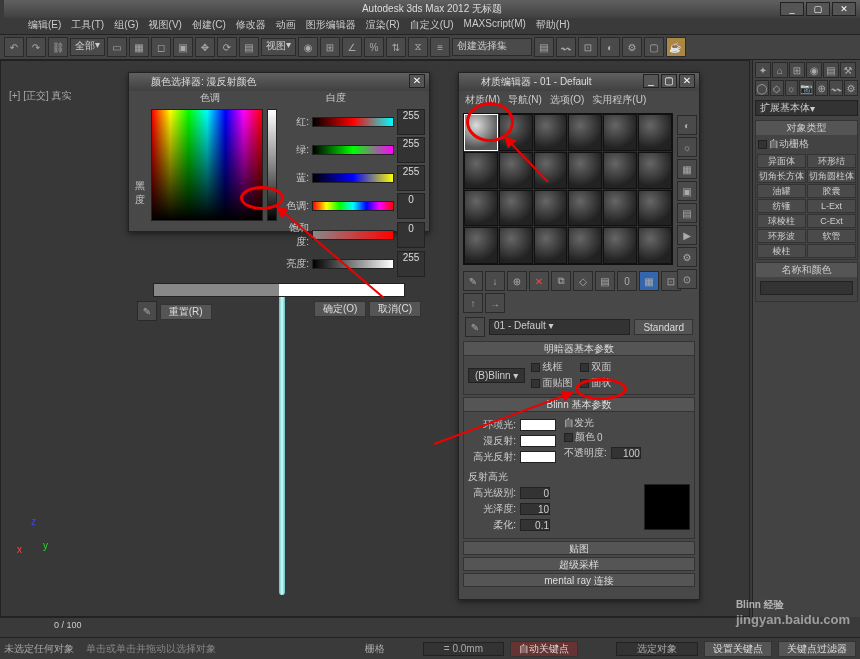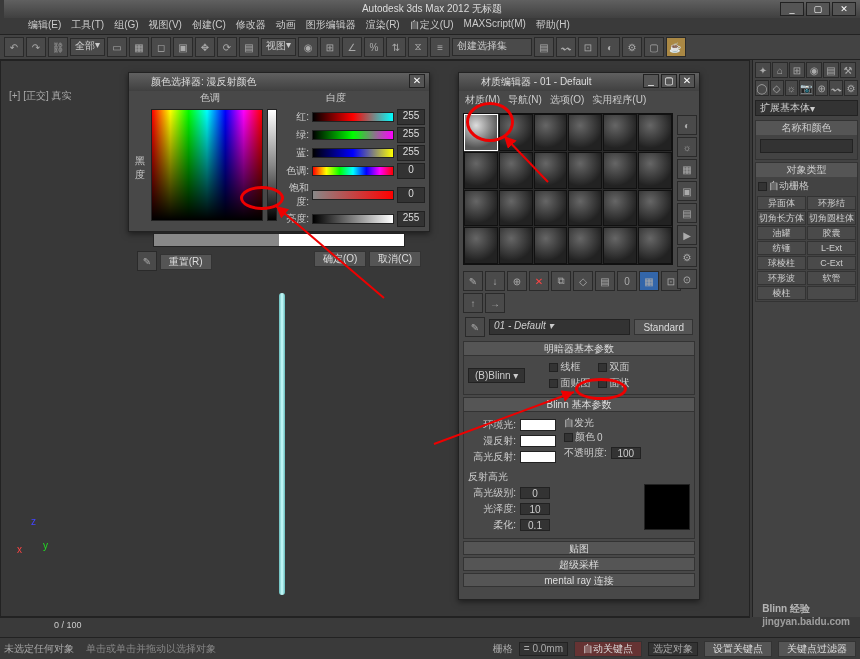--- a/index.html
+++ b/index.html
@@ -24,73 +24,73 @@
 .colorwin { position:absolute; left:128px; top:72px; width:302px; height:160px; background:#484848; border:1px solid #222; box-shadow:0 2px 6px rgba(0,0,0,.5); }
 .colorwin .hdr, .matwin .hdr { height:18px; background:linear-gradient(#606060,#404040); display:flex; align-items:center; padding:0 22px; color:#ddd; position:relative; }
 .closex { position:absolute; right:4px; top:1px; width:16px; height:14px; background:#555; border:1px solid #222; text-align:center; line-height:12px; color:#fff; }
 .colorbody { padding:4px; display:flex; gap:4px; }
 .huebox { width:112px; height:112px; background:linear-gradient(to bottom,rgba(0,0,0,0),#000),linear-gradient(to right,red,yellow,lime,cyan,blue,magenta,red); border:1px solid #222; position:relative; }
 .whitness { width:10px; height:112px; background:linear-gradient(#fff,#888,#000); border:1px solid #222; }
 .rgbblock { flex:1; display:flex; flex-direction:column; gap:2px; }
 .rgbrow { display:flex; align-items:center; gap:3px; }
 .rgbrow .lab { width:28px; text-align:right; color:#ccc; }
 .rgbrow .bar { flex:1; height:10px; border:1px solid #222; }
-.rgbrow .val { width:28px; height:16px; background:#333; border:1px solid #222; text-align:center; color:#ddd; }
+.rgbrow .val { width:28px; height:26px; background:#333; border:1px solid #222; text-align:center; color:#ddd; }
 .swatchrow { display:flex; margin:2px 24px 0 24px; height:14px; border:1px solid #222; }
 .swatchrow div { flex:1; }
 .btnrow { display:flex; justify-content:space-between; padding:4px 8px; }
 .btn { height:16px; padding:0 8px; background:#555; border:1px solid #333; color:#ddd; display:inline-flex; align-items:center; }
 
 .matwin { position:absolute; left:458px; top:72px; width:242px; height:528px; background:#484848; border:1px solid #222; box-shadow:0 2px 6px rgba(0,0,0,.5); }
 .matmenu { display:flex; gap:8px; padding:2px 6px; color:#ccc; }
 .matslots { margin:4px; width:210px; height:152px; background:#2a2a2a; border:1px solid #111; display:grid; grid-template-columns:repeat(6,1fr); grid-template-rows:repeat(4,1fr); gap:1px; }
 .matslot { background:radial-gradient(circle at 35% 30%,#666,#222 70%); border:1px solid #111; }
 .matslot.sel { border:1px solid #fff; background:radial-gradient(circle at 35% 30%,#ddd,#555 70%); }
 .mat-sidetools { position:absolute; right:4px; top:42px; width:18px; display:flex; flex-direction:column; gap:2px; }
 .mat-toolrow { display:flex; gap:2px; padding:2px 4px; flex-wrap:wrap; }
 .matname { display:flex; padding:2px 6px; gap:4px; align-items:center; }
-.matname .drop { flex:1; background:#333; border:1px solid #222; height:16px; padding:0 4px; color:#ccc;font-style:italic; }
+.matname .drop { flex:1; background:#333; border:1px solid #222; height:16px; padding:0 4px; color:#ccc; }
 .section { margin:2px 4px; border:1px solid #333; }
 .section-hdr { background:#555; color:#ddd; text-align:center; height:14px; line-height:14px; border-bottom:1px solid #333; }
 .section-body { padding:4px; color:#ccc; }
-.shader-row { display:flex; gap:24px; align-items:center; }
+.shader-row { display:flex; gap:6px; align-items:center; }
 .shader-row .drop { background:#333; border:1px solid #222; padding:1px 6px; }
 .chk { display:flex; align-items:center; gap:2px; }
 .chk .box { width:9px; height:9px; background:#333; border:1px solid #222; }
 .param-row { display:flex; align-items:center; gap:4px; margin:2px 0; }
 .param-row .lab { width:48px; text-align:right; }
 .param-row .swatch { width:36px; height:12px; background:#ccc; border:1px solid #222; }
-.param-row .spin { width:30px; height:12px; background:#333; border:1px solid #222; text-align:center; }
+.param-row .spin { width:30px; height:12px; background:#333; border:1px solid #222; text-align:right; }
 .highlight-preview { width:46px; height:46px; background:#000; border:1px solid #222; margin-left:auto; }
 .rollout { background:#555; color:#ddd; text-align:center; height:14px; line-height:14px; margin:2px 4px; border:1px solid #333; }
 
 .cmdpanel { position:absolute; right:0; top:60px; width:108px; bottom:42px; background:#434343; border-left:1px solid #222; padding:2px; }
 .cmd-tabs { display:flex; gap:1px; }
 .cmd-tabs .tbtn { width:16px; height:16px; }
 .cmd-drop { margin:4px 0; background:#333; border:1px solid #222; height:16px; padding:0 4px; color:#ccc; display:flex; align-items:center; }
 .cmd-sec { border:1px solid #333; margin:2px 0; }
 .cmd-sec-hdr { background:#555; text-align:center; height:14px; line-height:14px; }
 .cmd-grid { display:grid; grid-template-columns:1fr 1fr; gap:1px; padding:1px; }
 .cmd-grid .cell { background:#4a4a4a; border:1px solid #333; height:14px; text-align:center; line-height:12px; color:#ccc; font-size:9px; }
 .name-color { padding:4px; }
 .name-color .namefield { background:#333; border:1px solid #222; height:14px; margin-bottom:2px; display:flex; }
 .name-color .namefield input { flex:1; background:transparent; border:0; color:#ccc; }
 
 .timeline { position:absolute; left:0; right:110px; bottom:22px; height:20px; background:#3a3a3a; border-top:1px solid #222; }
 .timeline .pos { position:absolute; left:54px; top:2px; color:#ccc; font-size:9px; }
 .status { position:absolute; left:0; right:0; bottom:0; height:22px; background:#3a3a3a; border-top:1px solid #222; display:flex; align-items:center; padding:0 4px; gap:6px; color:#aaa; }
-.status .field { background:#333; border:1px solid #222; height:14px; padding:0 4px; display:flex; align-items:center; }
+.status .field { background:#333; border:1px solid #222; height:14px; padding:0 20px; display:flex; align-items:center;margin-left:32px; }
 
 .anno { position:absolute; pointer-events:none; }
 .circ { border:3px solid #e00; border-radius:50%; }
 
 .tube { position:absolute; left:278px; top:232px; width:6px; height:302px; background:linear-gradient(to right,#6bb,#cff,#6bb); border-radius:3px; }
 
 .wm { position:absolute; right:10px; bottom:32px; color:rgba(255,255,255,.6); font-size:16px; font-weight:bold; }
-.wm small { font-size:10px; display:block; color:rgba(255,255,255,.5); }
+.wm small { font-size:13px; display:block; color:rgba(255,255,255,.5); }
 svg.anno { position:absolute; }
 </style>
 </head>
 <body>
 
 <div class="titlebar">
   <span class="title">Autodesk 3ds Max 2012      无标题</span>
   <div class="wins">
     <div>_</div>
     <div>▢</div>
@@ -376,28 +376,20 @@
     <div class="tbtn">◯</div>
     <div class="tbtn">◇</div>
     <div class="tbtn">☼</div>
     <div class="tbtn">📷</div>
     <div class="tbtn">⊕</div>
     <div class="tbtn">〰</div>
     <div class="tbtn">⚙</div>
   </div>
   <div class="cmd-drop"><span>扩展基本体</span> ▾</div>
   <div class="cmd-sec">
-    <div class="cmd-sec-hdr">名称和颜色</div>
-    <div class="name-color">
-      <div class="namefield">
-          <input style="">
-        </div>
-    </div>
-  </div>
-  <div class="cmd-sec">
     <div class="cmd-sec-hdr">对象类型</div>
     <div style="padding:2px">
         <div class="chk">
           <span class="box"></span>
           <span>自动栅格</span>
         </div>
       </div>
     <div class="cmd-grid" id="primgrid">
         <div class="cell">异面体</div>
         <div class="cell">环形结</div>
@@ -408,20 +400,28 @@
         <div class="cell">纺锤</div>
         <div class="cell">L-Ext</div>
         <div class="cell">球棱柱</div>
         <div class="cell">C-Ext</div>
         <div class="cell">环形波</div>
         <div class="cell">软管</div>
         <div class="cell">棱柱</div>
         <div class="cell"></div>
       </div>
   </div>
+  <div class="cmd-sec">
+    <div class="cmd-sec-hdr">名称和颜色</div>
+    <div class="name-color">
+      <div class="namefield">
+          <input style="">
+        </div>
+    </div>
+  </div>
 </div>
 
 <div class="timeline">
   <div class="pos">0 / 100</div>
 </div>
 <div class="status">
   <span>未选定任何对象</span>
   <span style="margin-left:6px;color:#888">单击或单击并拖动以选择对象</span>
   <span style="margin-left:auto"></span>
   <span>栅格</span>

